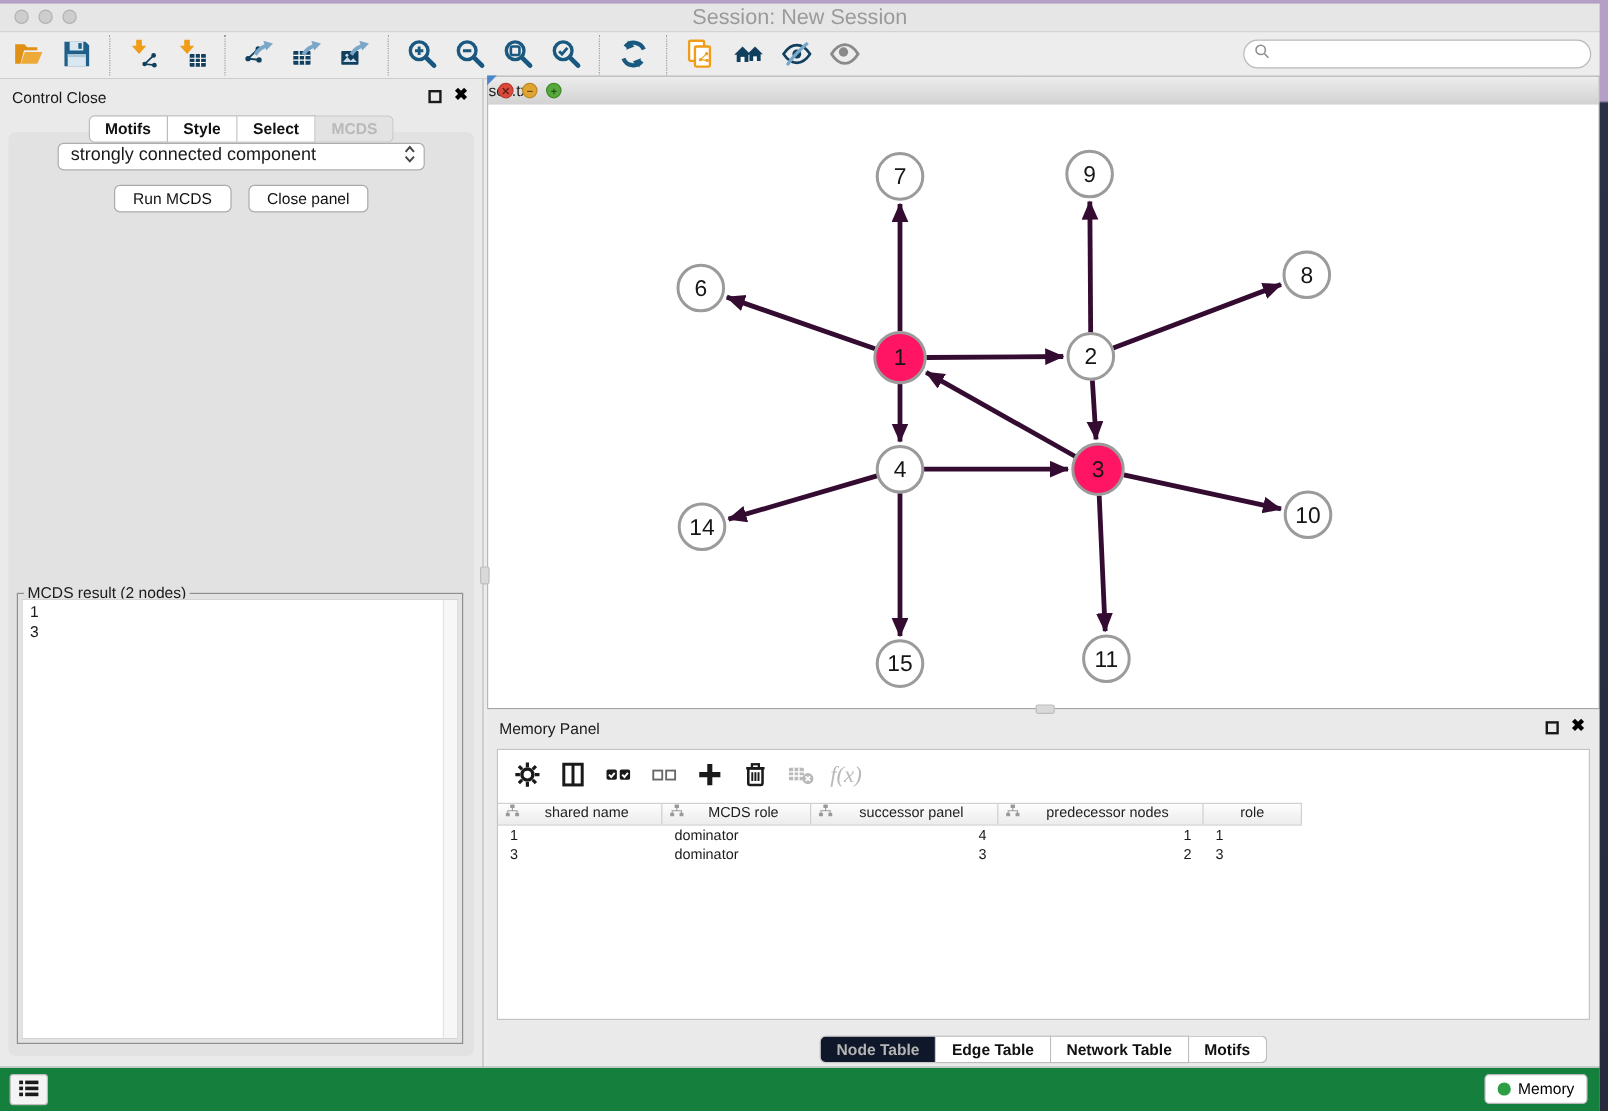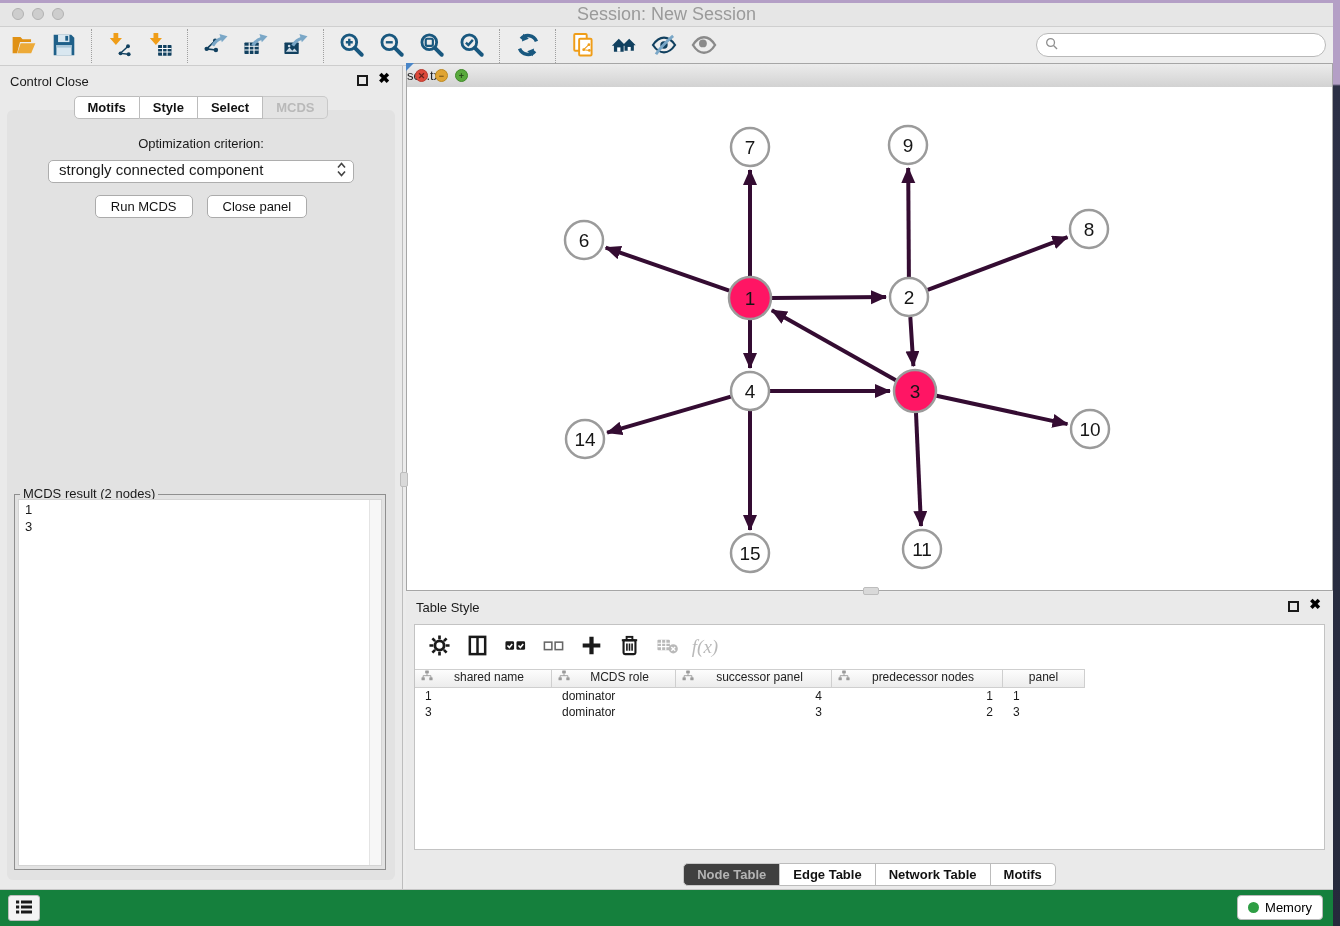--- a/index.html
+++ b/index.html
@@ -64,21 +64,21 @@
   .tp-toolbar{height:44px;display:flex;align-items:center;padding-left:5px}
   .tp-btn{width:38px;height:32px;display:flex;align-items:center;justify-content:center;border:none;background:none;padding:0;cursor:pointer}
   .tp-btn svg{width:23px;height:23px}
   .fx-label{font-family:"Liberation Serif",serif;font-style:italic;font-size:19px;color:#b9b9b9}
   .tp-header{display:flex;height:19px;border-top:1px solid #cfcfcf;border-bottom:1px solid #cfcfcf;background:linear-gradient(#fdfdfd,#ececec);box-sizing:border-box}
   .tp-hcell{display:flex;font-size:12px;color:#222;border-right:1px solid #cfcfcf;box-sizing:border-box;padding:0 6px}
   .tp-hcell .hlabel{flex:1;text-align:center}
   .tp-row{display:flex;height:16px;align-items:center;font-size:12px}
   .tp-cell{box-sizing:border-box;padding:0 10px;white-space:nowrap;overflow:hidden}
   .tp-tabs{position:absolute;left:0;right:0;bottom:4px;display:flex;justify-content:center}
-  .tp-tabs .seg-tab.selected{background:#404040;color:#b4b4b4}
+  .tp-tabs .seg-tab.selected{background:#0f172a;color:#b4b4b4}
   
   .status-bar{position:absolute;left:0;bottom:0;width:1333px;height:36px;background:#15803d;border-top:1px solid #c6c6c6}
   .list-btn{position:absolute;left:8px;top:5px;width:32px;height:26px;background:#f4f4f4;border:1px solid #bdbdbd;border-radius:3px;
        display:flex;align-items:center;justify-content:center;padding:0;cursor:pointer}
   .memory-btn{position:absolute;right:10px;top:5px;height:25px;background:#fff;border:1px solid #b9b9b9;border-radius:4px;
        display:flex;align-items:center;gap:6px;padding:0 10px;font-size:13px;cursor:pointer}
   .memory-dot{width:11px;height:11px;border-radius:50%;background:#2e9e44}
 </style>
 </head>
 <body>
@@ -256,21 +256,20 @@
         </svg>
     </span>
     <input type="text" value="" style="">
   </div>
 
   <div class="control-panel">
     <div class="panel-title">Control Close</div>
     <button class="panel-float"></button>
     <button class="panel-close">✖</button>
     <div class="cp-pane">
-      <div class="opt-label">Optimization criterion:</div>
       <div class="select-box">
         <span class="val">strongly connected component</span>
         <span>
           <svg width="9" height="17" viewBox="0 0 9 17">
               <path d="M1 6.5 L4.5 2.5 8 6.5" fill="none" stroke="#444" stroke-width="1.6"></path>
               <path d="M1 10.5 L4.5 14.5 8 10.5" fill="none" stroke="#444" stroke-width="1.6"></path>
             </svg>
         </span>
       </div>
       <div class="btn-row">
@@ -372,21 +371,21 @@
             <circle cx="515" cy="462" r="19" fill="#ffffff" stroke="#9b9b9b" stroke-width="2.5"></circle>
             <text x="515" y="462" text-anchor="middle" dy="6.5" font-size="19" fill="#161616" font-family="Liberation Sans, sans-serif">11</text>
           </g>
         </svg>
     </div>
   </div>
 
   <div class="h-split-handle"></div>
 
   <div class="table-panel">
-    <div class="panel-title">Table Style</div>
+    <div class="panel-title">Memory Panel</div>
     <button class="panel-float"></button>
     <button class="panel-close">✖</button>
     <div class="tp-box">
       <div class="tp-toolbar" id="tp-toolbar">
           <button class="tp-btn">
             <span><svg viewBox="0 0 24 24">
                 <circle cx="12" cy="12" r="4.8" fill="none" stroke="#1a1a1a" stroke-width="3"></circle>
                 <path d="M12 1.5v4M12 18.5v4M1.5 12h4M18.5 12h4M4.6 4.6l2.8 2.8M16.6 16.6l2.8 2.8M4.6 19.4l2.8-2.8M16.6 7.4l2.8-2.8" stroke="#1a1a1a" stroke-width="2.8"></path>
               </svg></span>
           </button>
@@ -467,21 +466,21 @@
             <div class="tp-hcell" style="width:171px">
               <svg width="12" height="11" viewBox="0 0 13 12">
                 <rect x="4.5" y="0.5" width="4" height="3.2" rx="0.6" fill="#9a9a9a"></rect>
                 <rect x="0.5" y="8" width="3.6" height="3.2" rx="0.6" fill="#9a9a9a"></rect>
                 <rect x="9" y="8" width="3.6" height="3.2" rx="0.6" fill="#9a9a9a"></rect>
                 <path d="M6.5 3.7v2.5M2.3 8V6.2h8.4V8" stroke="#9a9a9a" fill="none"></path>
               </svg>
               <span class="hlabel">predecessor nodes</span>
             </div>
             <div class="tp-hcell" style="width:82px">
-              <span class="hlabel">panel</span>
+              <span class="hlabel">role</span>
             </div>
           </div>
           <div class="tp-row">
             <div class="tp-cell" style="width:137px;text-align:left">1</div>
             <div class="tp-cell" style="width:124px;text-align:left">dominator</div>
             <div class="tp-cell" style="width:156px;text-align:right">4</div>
             <div class="tp-cell" style="width:171px;text-align:right">1</div>
             <div class="tp-cell" style="width:82px;text-align:left">1</div>
           </div>
           <div class="tp-row">

